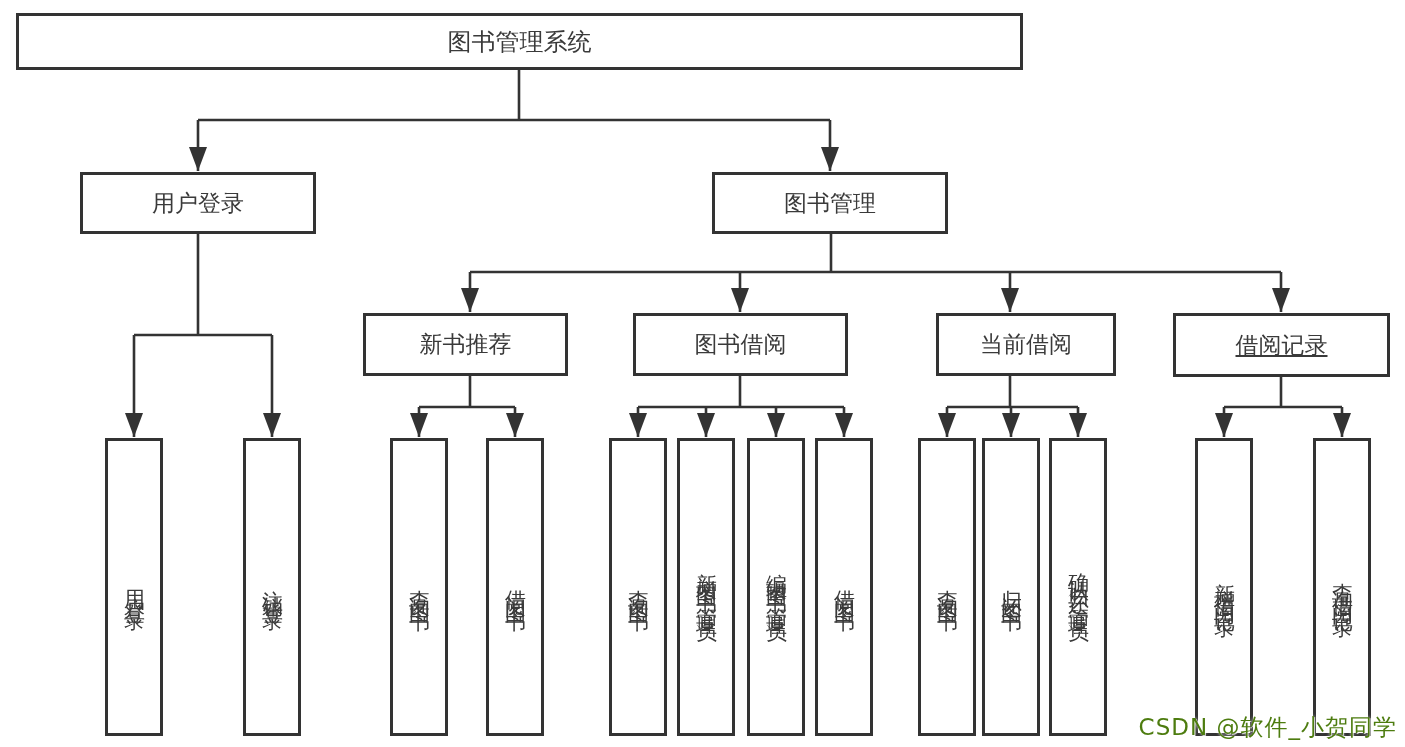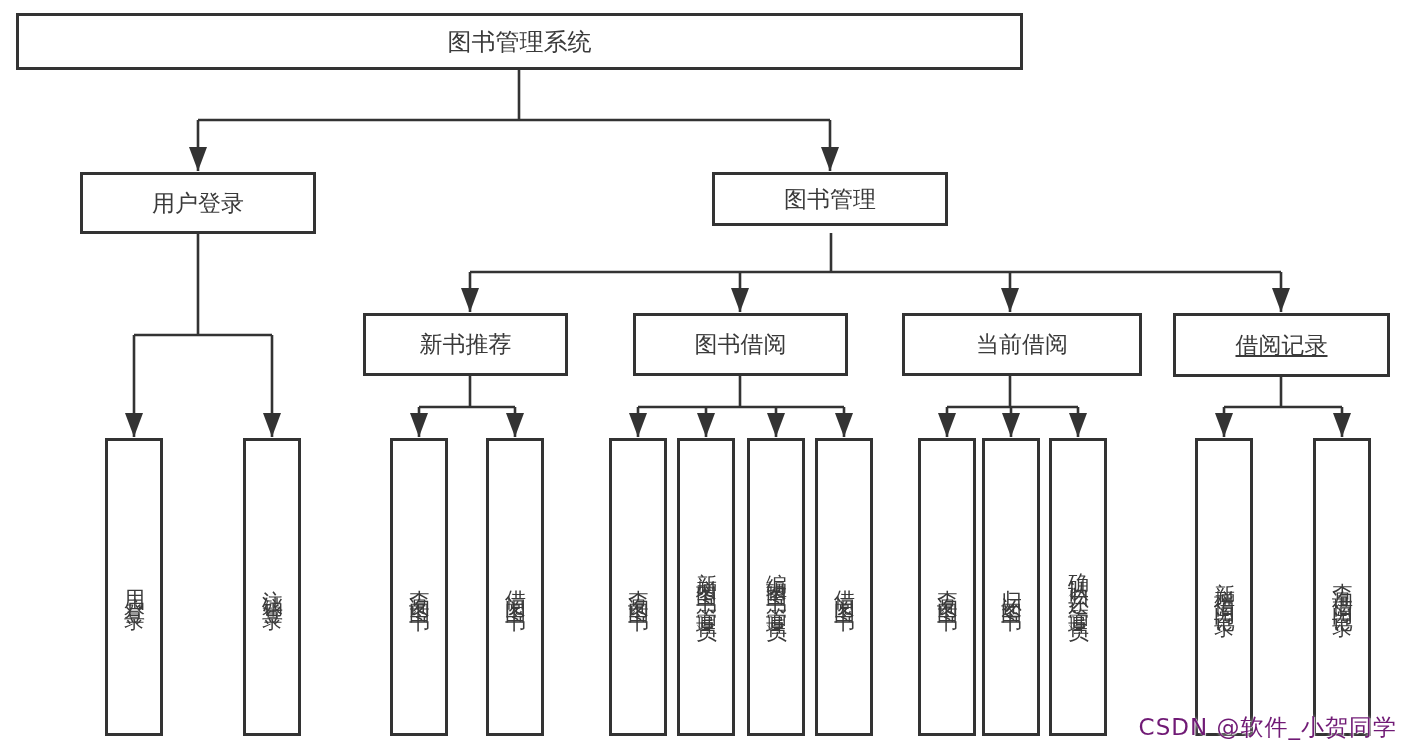--- a/index.html
+++ b/index.html
@@ -18,21 +18,21 @@
   .lvl1 { font-size:24px; }
   .lvl2, .lvl3 { font-size:23px; }
   .leaf { font-size:21px; }
   .leaf span {
     writing-mode:vertical-lr; text-orientation:mixed;
     letter-spacing:7px; line-height:1;
     display:block;
   }
   .watermark {
     position:absolute; right:8px; top:712px; z-index:5;
-    font-size:23px; color:#701a75; letter-spacing:1px;
+    font-size:23px; color:#4d7c0f; letter-spacing:1px;
     text-shadow:0 0 3px rgba(255,255,255,0.9), 1px 1px 0 rgba(255,255,255,0.7);
     white-space:nowrap;
   }
 </style>
 </head>
 <body>
 
 <div id="canvas">
 
   <svg class="connectors" viewBox="0 0 1405 747" xmlns="http://www.w3.org/2000/svg">
@@ -73,25 +73,25 @@
     <line x1="1011" y1="407" x2="1011" y2="437" stroke="#333333" stroke-width="2.6" marker-end="url(#arrow)"></line>
     <line x1="1078" y1="407" x2="1078" y2="437" stroke="#333333" stroke-width="2.6" marker-end="url(#arrow)"></line>
 
     <line x1="1224" y1="407" x2="1224" y2="437" stroke="#333333" stroke-width="2.6" marker-end="url(#arrow)"></line>
     <line x1="1342" y1="407" x2="1342" y2="437" stroke="#333333" stroke-width="2.6" marker-end="url(#arrow)"></line>
   </svg>
 
   <div class="box lvl1" style="left:16px; top:13px; width:1007px; height:57px;">图书管理系统</div>
 
   <div class="box lvl2" style="left:80px; top:172px; width:236px; height:62px;">用户登录</div>
-  <div class="box lvl2" style="left:712px; top:172px; width:236px; height:54px;">图书管理</div>
+  <div class="box lvl2" style="left:712px; top:172px; width:236px; height:62px;">图书管理</div>
 
   <div class="box lvl3" style="left:363px; top:313px; width:205px; height:63px;">新书推荐</div>
   <div class="box lvl3" style="left:633px; top:313px; width:215px; height:63px;font-family:Liberation Serif, serif;">图书借阅</div>
-  <div class="box lvl3" style="left:902px; top:313px; width:240px; height:63px;">当前借阅</div>
+  <div class="box lvl3" style="left:936px; top:313px; width:180px; height:63px;">当前借阅</div>
   <div class="box lvl3" style="left:1173px; top:313px; width:217px; height:64px;text-decoration:underline;">借阅记录</div>
 
   <div class="box leaf" style="left:105px; top:438px; width:58px; height:298px;">
     <span>用户登录</span>
   </div>
   <div class="box leaf" style="left:243px; top:438px; width:58px; height:298px;">
     <span>注销登录</span>
   </div>
 
   <div class="box leaf" style="left:390px; top:438px; width:58px; height:298px;">

